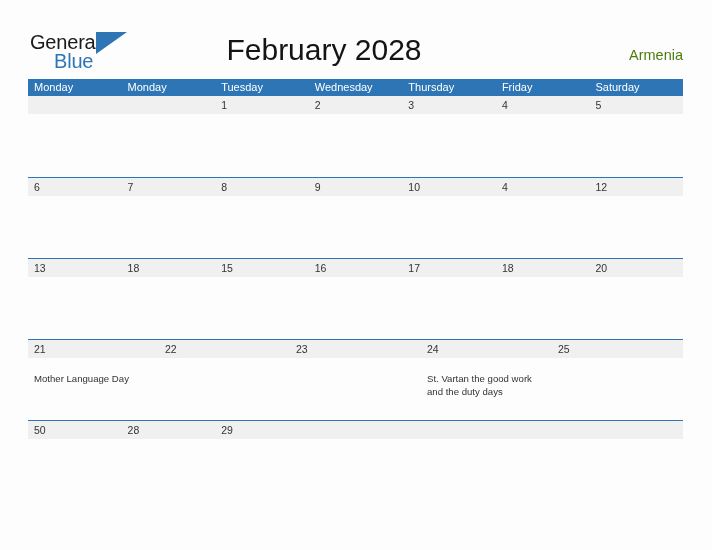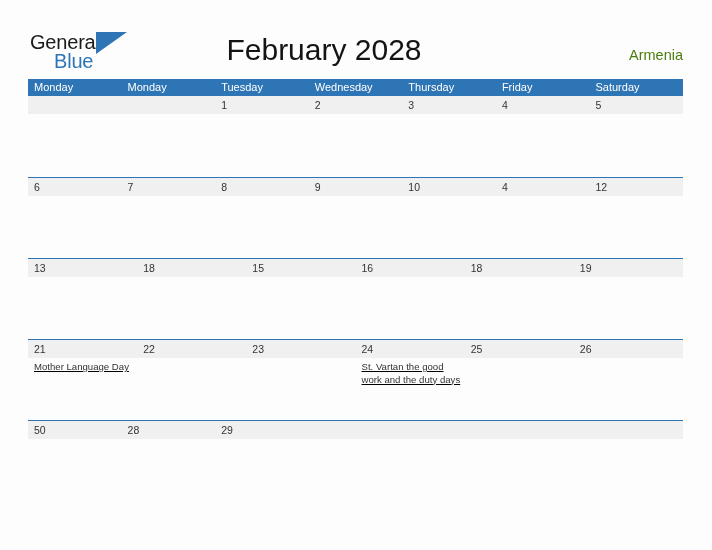--- a/index.html
+++ b/index.html
@@ -145,22 +145,21 @@
   }
   .day-num {
     position: relative;
     font-size: 10.5px;
     line-height: 18px;
     color: #333333;
     font-family: "Liberation Sans", sans-serif;
   }
   .day-events {
     position: relative;
-    margin-top: 3px;
-    text-decoration: underline;
+    margin-top: 15px;
   }
   .event {
     font-size: 9.6px;
     line-height: 12.6px;
     color: #333333;
     font-family: "Liberation Sans", sans-serif;
   }
 </style>
 </head>
 <body>
@@ -255,24 +254,27 @@
             <div class="day-cell">
               <div class="day-num">18</div>
             </div>
             <div class="day-cell">
               <div class="day-num">15</div>
             </div>
             <div class="day-cell">
               <div class="day-num">16</div>
             </div>
             <div class="day-cell">
+              <div class="day-num">17</div>
+            </div>
+            <div class="day-cell">
               <div class="day-num">18</div>
             </div>
             <div class="day-cell">
-              <div class="day-num">19</div>
+              <div class="day-num">20</div>
             </div>
           </div>
         </div>
         <div class="week-row">
           <div class="week-band"></div>
           <div class="week-cells">
             <div class="day-cell">
               <div class="day-num">21</div>
               <div class="day-events">
                 <div class="event">Mother Language Day</div>
@@ -286,23 +288,20 @@
             </div>
             <div class="day-cell">
               <div class="day-num">24</div>
               <div class="day-events">
                 <div class="event">St. Vartan the good work and the duty days</div>
               </div>
             </div>
             <div class="day-cell">
               <div class="day-num">25</div>
             </div>
-            <div class="day-cell">
-              <div class="day-num">26</div>
-            </div>
           </div>
         </div>
         <div class="week-row short">
           <div class="week-band"></div>
           <div class="week-cells">
             <div class="day-cell">
               <div class="day-num">50</div>
             </div>
             <div class="day-cell">
               <div class="day-num">28</div>

